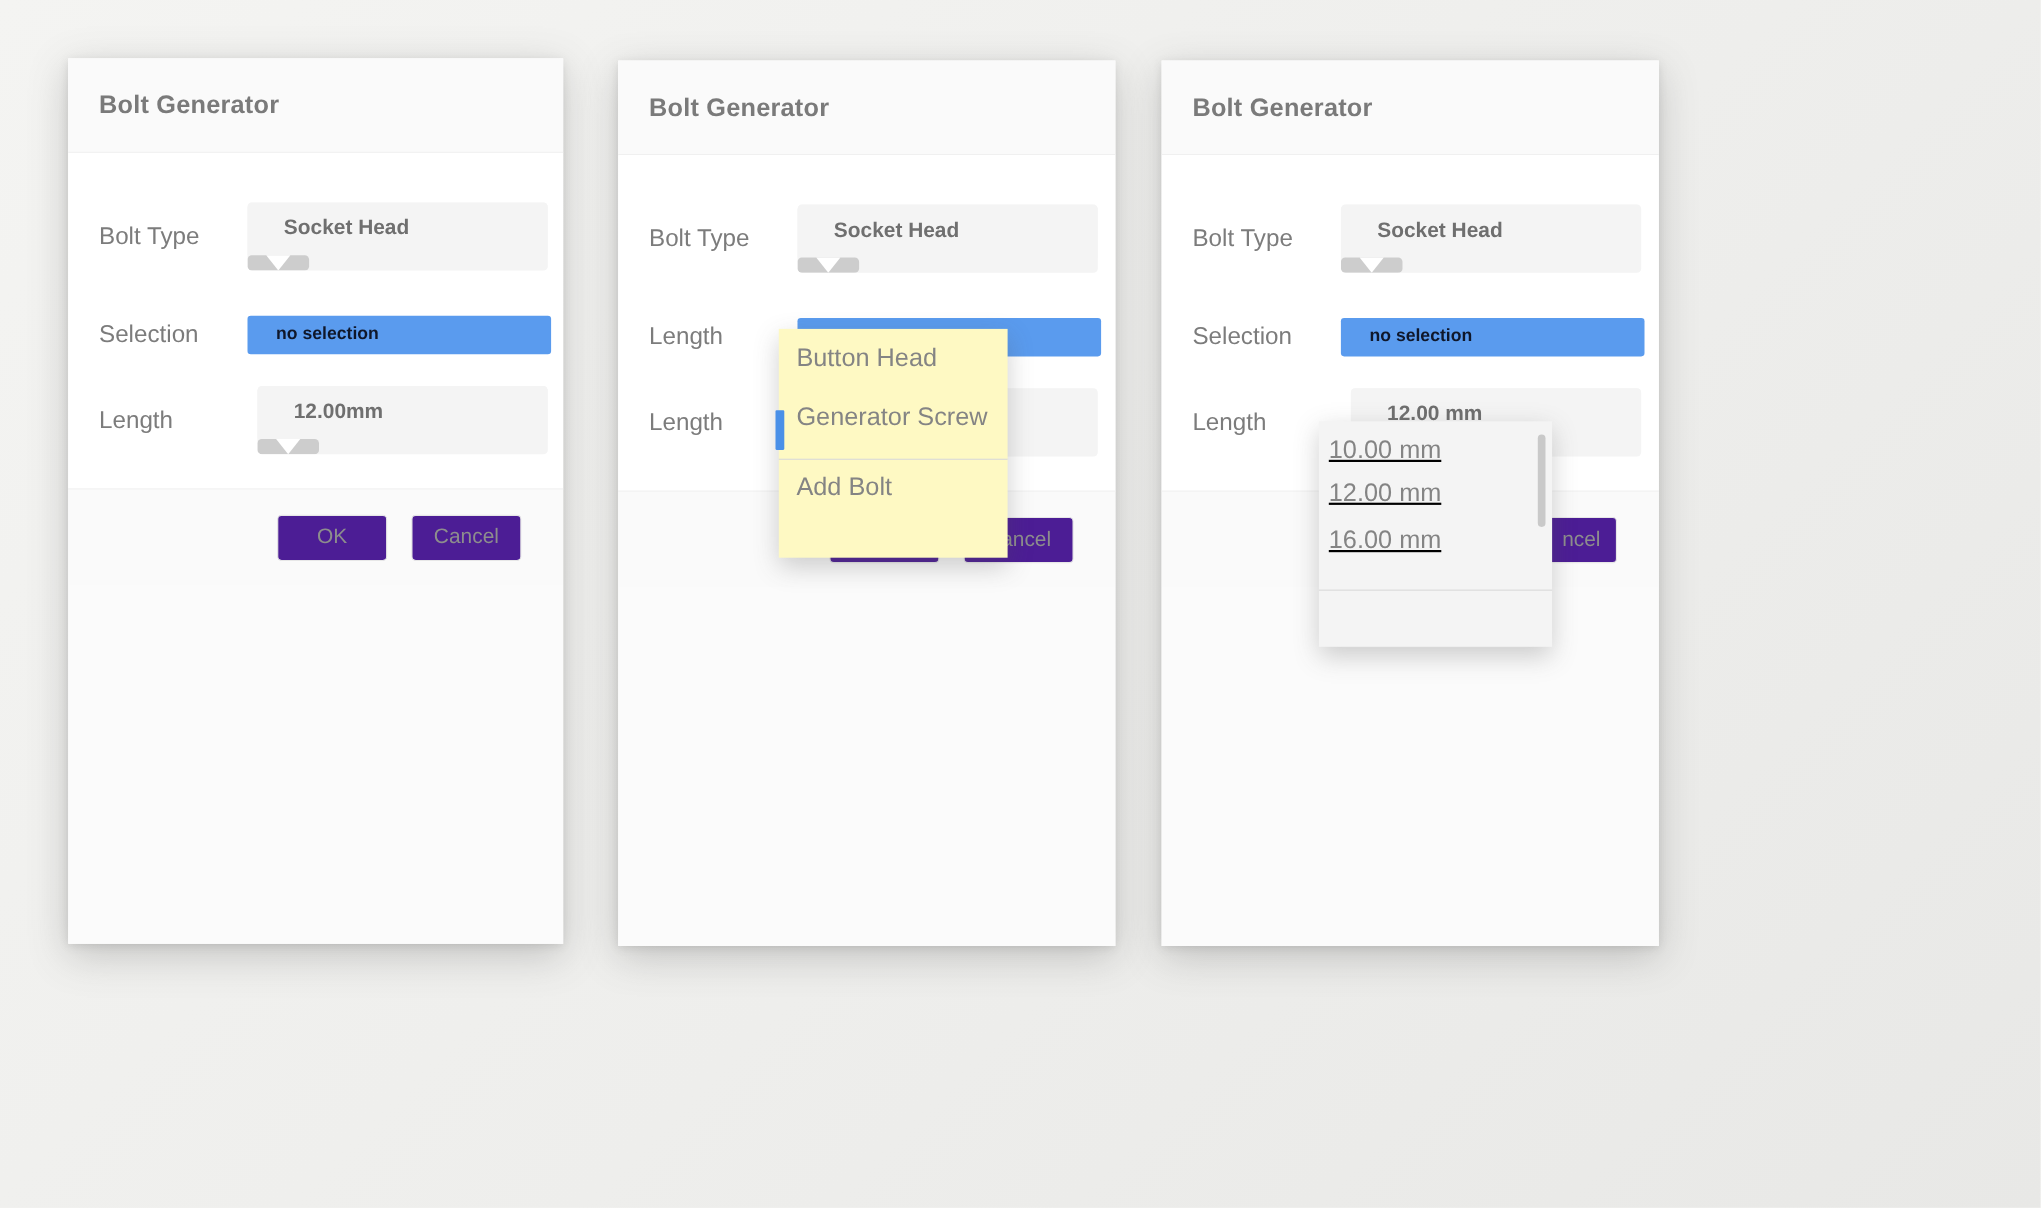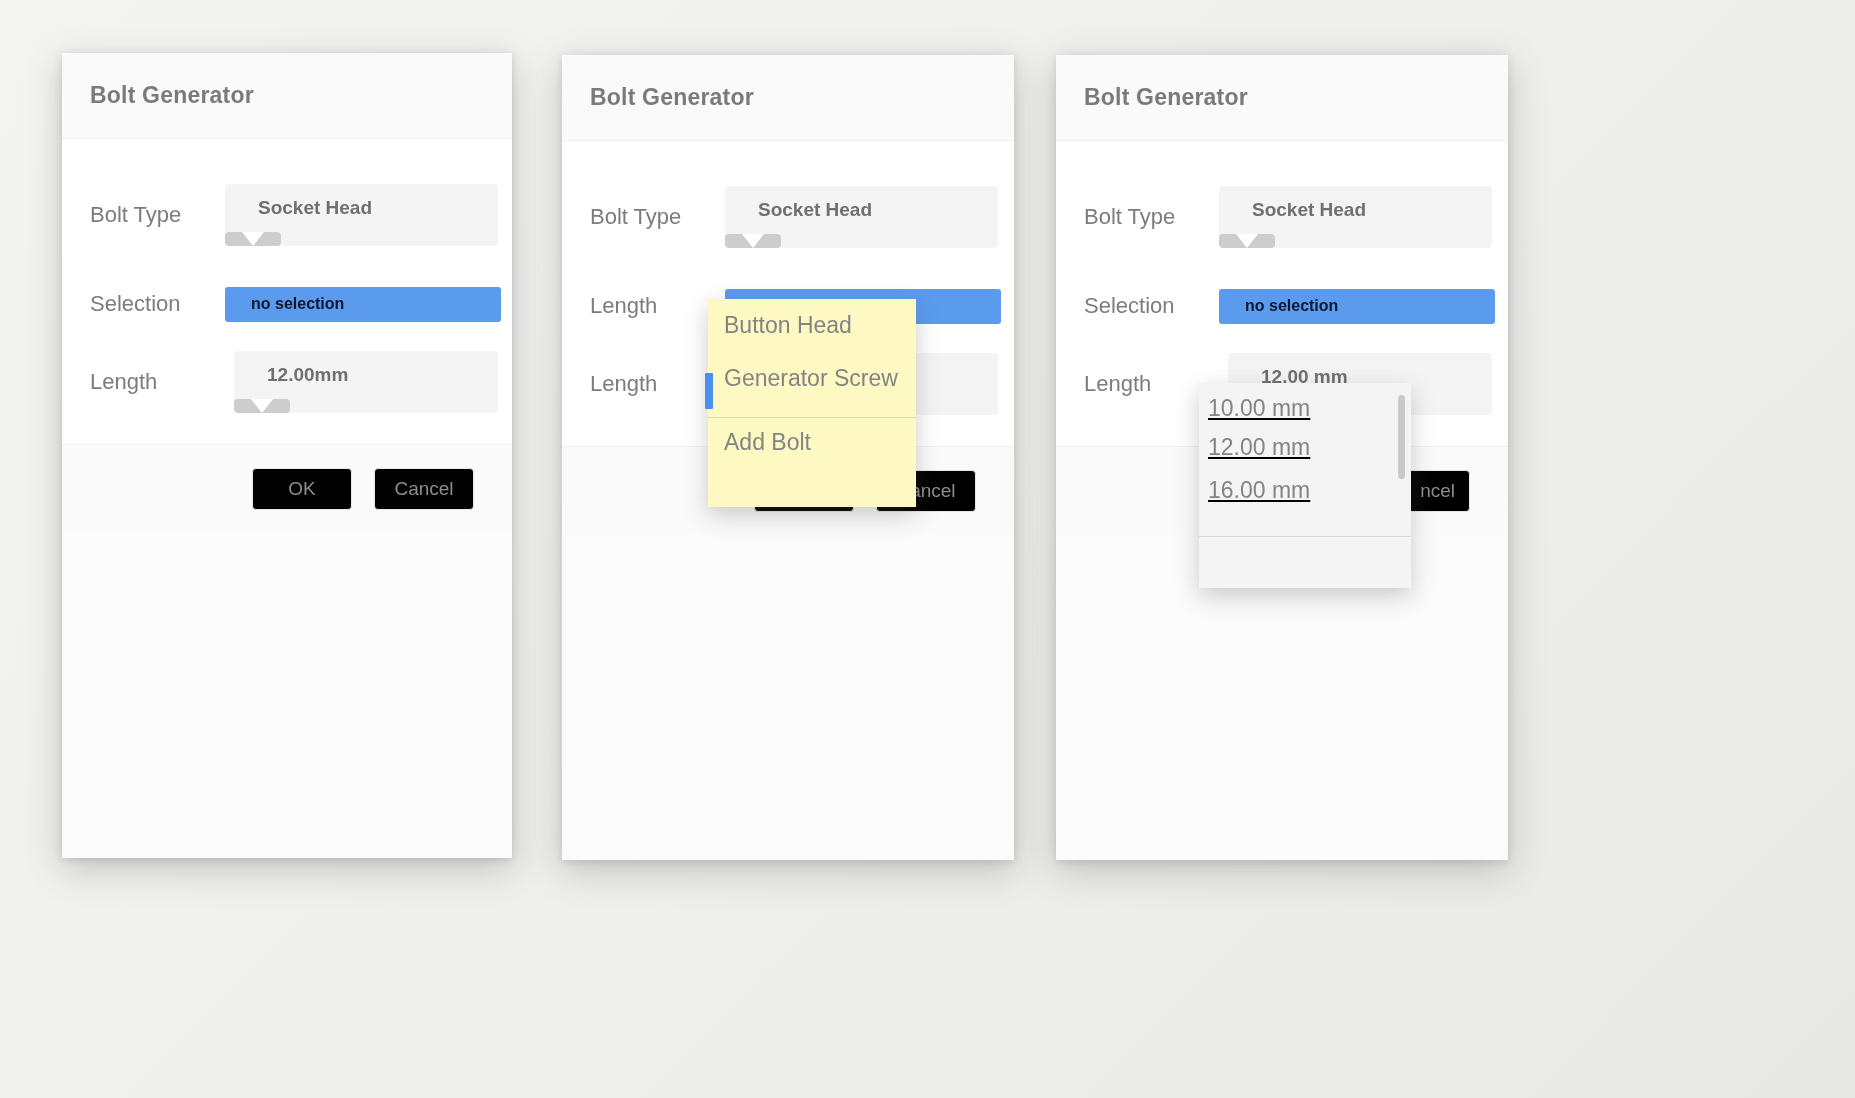--- a/index.html
+++ b/index.html
@@ -132,21 +132,21 @@
   }
 
   .selection-text {
     color: #0f172a;
     font-size: 16px;
     font-weight: bold;
   }
 
   
   .btn {
-    background: #000000;
+    background: #4c1d95;
     border: 1px solid #e7e7e7;
     border-radius: 4px;
     color: #8d8d8d;
     font-size: 19px;
     display: flex;
     align-items: center;
     justify-content: center;
     box-sizing: border-box;
   }
 

